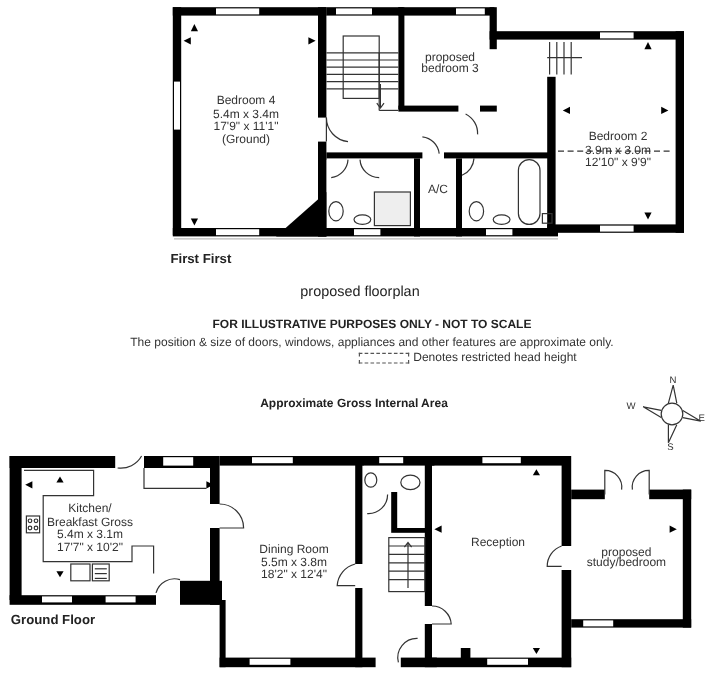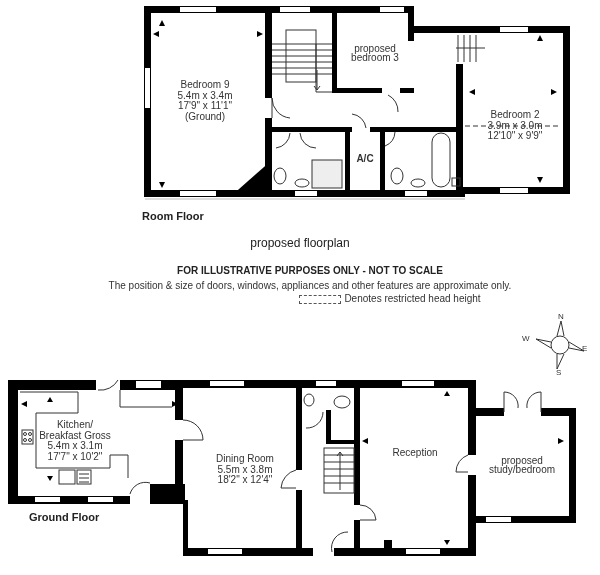--- a/index.html
+++ b/index.html
@@ -209,47 +209,48 @@
   <g fill="none" stroke="#333" stroke-width="1">
     <circle cx="560" cy="345" r="9"></circle>
     <path d="M557,336 L561,321 L564,336"></path>
     <path d="M557,354 L557,369 L564,354"></path>
     <path d="M551,342 L536,339 L551,348"></path>
     <path d="M569,342 L584,351 L569,348"></path>
   </g>
 </svg>
 
 <div class="lbl room" style="left:170px;top:80px;width:70px;">
-  <div>Bedroom 9</div>
+  <div>Bedroom 4</div>
   <div>5.4m x 3.4m</div>
   <div>17'9" x 11'1"</div>
   <div>(Ground)</div>
 </div>
 <div class="lbl room" style="left:340px;top:44px;width:70px;line-height:0.9;">
   <div>proposed</div>
   <div>bedroom 3</div>
 </div>
 <div class="lbl room" style="left:475px;top:80px;width:80px;margin-top:30px;">
   <div>Bedroom 2</div>
   <div>3.9m x 3.0m</div>
   <div>12'10" x 9'9"</div>
 </div>
-<div class="lbl room" style="left:350px;top:154px;width:30px;font-weight:bold;">
+<div class="lbl room" style="left:350px;top:154px;width:30px;">
   <div>A/C</div>
 </div>
 
-<div class="floor-label" style="left:142px;top:210px;">Room Floor</div>
+<div class="floor-label" style="left:142px;top:210px;">First First</div>
 
 <div class="title">proposed floorplan</div>
 <div class="disc1">FOR ILLUSTRATIVE PURPOSES ONLY - NOT TO SCALE</div>
 <div class="disc2">The position &amp; size of doors, windows, appliances and other features are approximate only.</div>
 <div class="disc3">
   <span class="legend-box"></span><span>Denotes restricted head height</span>
 </div>
 <div class="area">
+  <div>Approximate Gross Internal Area</div>
 </div>
 
 <div class="compass-l" style="left:558px;top:312px;">N</div>
 <div class="compass-l" style="left:556px;top:368px;">S</div>
 <div class="compass-l" style="left:582px;top:344px;">E</div>
 <div class="compass-l" style="left:522px;top:334px;">W</div>
 
 <div class="lbl room" style="left:35px;top:420px;width:80px;">
   <div>Kitchen/</div>
   <div>Breakfast Gross</div>
@@ -262,13 +263,13 @@
   <div>18'2" x 12'4"</div>
 </div>
 <div class="lbl room" style="left:385px;top:448px;width:60px;">
   <div>Reception</div>
 </div>
 <div class="lbl room" style="left:482px;top:456px;width:80px;line-height:0.9;">
   <div>proposed</div>
   <div>study/bedroom</div>
 </div>
 
-<div class="floor-label" style="left:9px;top:511px;margin-left:20px;">Ground Floor</div>
+<div class="floor-label" style="left:9px;top:511px;">Ground Floor</div>
 
 </body></html>

